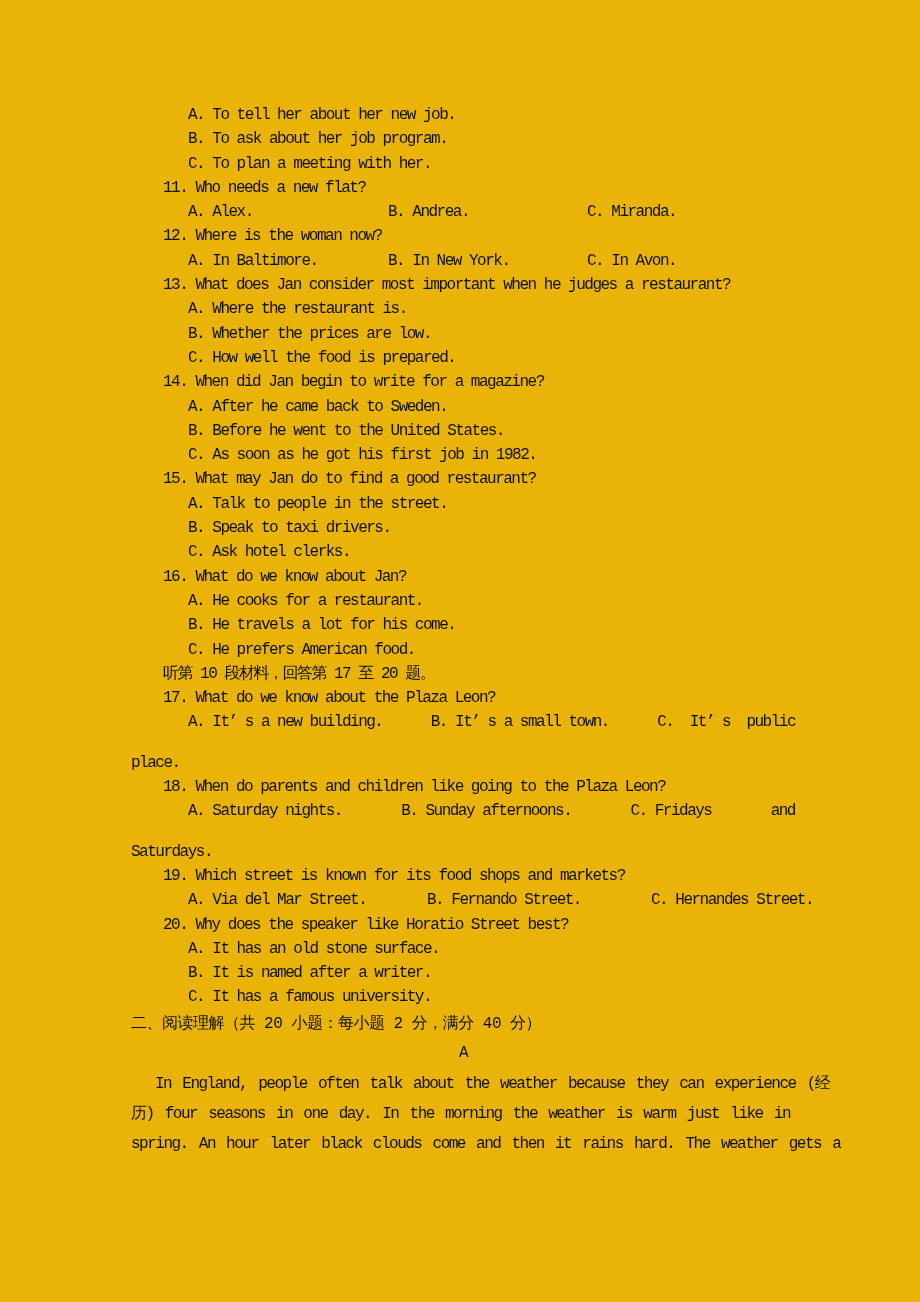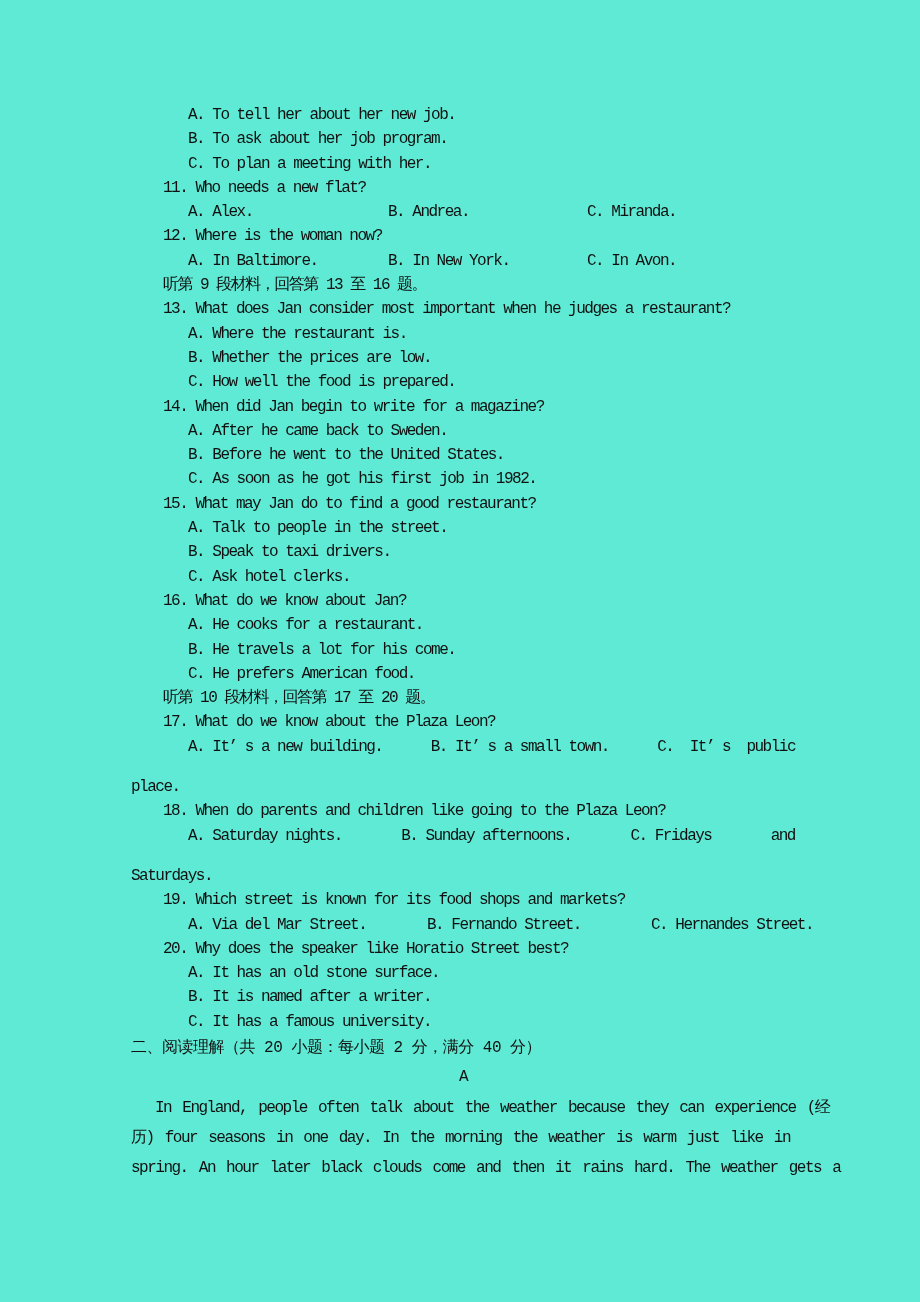--- a/index.html
+++ b/index.html
@@ -4,21 +4,21 @@
 <style>
   html, body {
     margin: 0;
     padding: 0;
     background: #ffffff;
   }
   .page {
     position: relative;
     width: 920px;
     height: 1302px;
-    background: #5eead4;
+    background: #eab308;
     overflow: hidden;
     font-family: "Liberation Mono", "DejaVu Sans Mono", monospace;
     font-size: 16px;
     letter-spacing: -1.5px;
     color: #111111;
   }
   .content {
     position: absolute;
     left: 131px;
     top: 103px;
@@ -63,21 +63,20 @@
 
 <div class="page">
   <div class="content" id="doc-content">
       <div class="line opt">A. To tell her about her new job.</div>
       <div class="line opt">B. To ask about her job program.</div>
       <div class="line opt">C. To plan a meeting with her.</div>
       <div class="line q">11. Who needs a new flat?</div>
       <div class="line cols cols3"><span class="c0">A. Alex.</span><span class="c1">B. Andrea.</span><span class="c2">C. Miranda.</span></div>
       <div class="line q">12. Where is the woman now?</div>
       <div class="line cols cols3"><span class="c0">A. In Baltimore.</span><span class="c1">B. In New York.</span><span class="c2">C. In Avon.</span></div>
-      <div class="line cn">听第 9 段材料，回答第 13 至 16 题。</div>
       <div class="line q">13. What does Jan consider most important when he judges a restaurant?</div>
       <div class="line opt">A. Where the restaurant is.</div>
       <div class="line opt">B. Whether the prices are low.</div>
       <div class="line opt">C. How well the food is prepared.</div>
       <div class="line q">14. When did Jan begin to write for a magazine?</div>
       <div class="line opt">A. After he came back to Sweden.</div>
       <div class="line opt">B. Before he went to the United States.</div>
       <div class="line opt">C. As soon as he got his first job in 1982.</div>
       <div class="line q">15. What may Jan do to find a good restaurant?</div>
       <div class="line opt">A. Talk to people in the street.</div>

